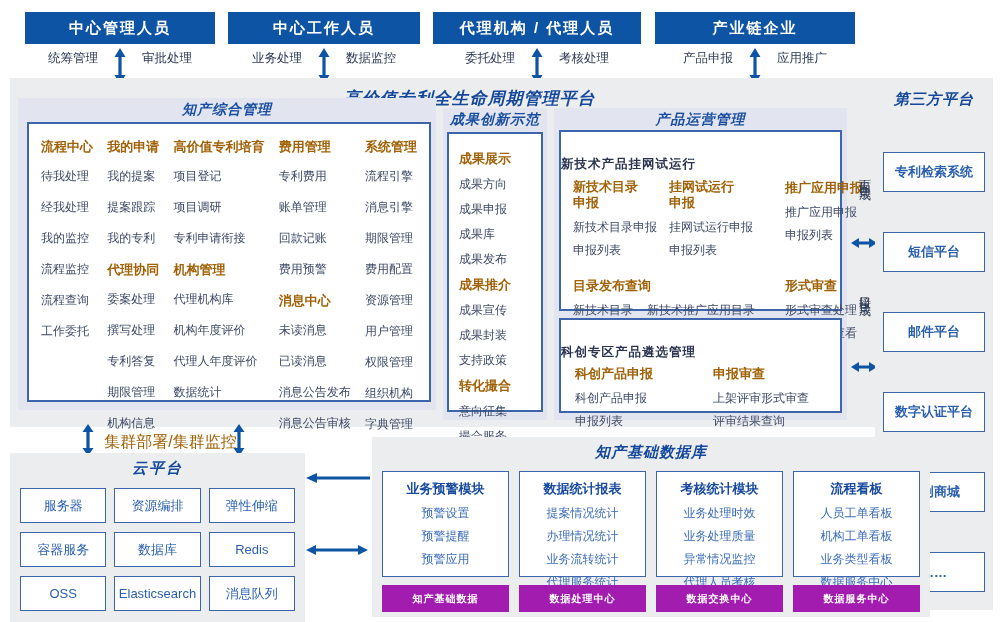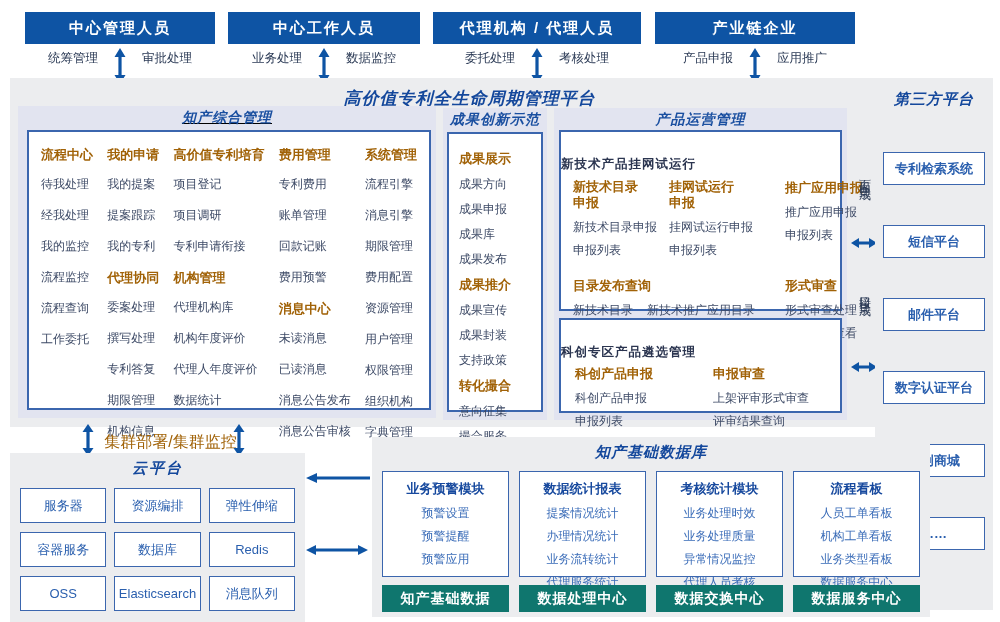--- a/index.html
+++ b/index.html
@@ -47,35 +47,35 @@
   .s3 .group-title{margin-bottom:7px;}
   .w5{width:72px;white-space:normal;line-height:1.25;}
   .span2{grid-column:1 / 3;}
   .list-flow{display:flex;flex-wrap:wrap;column-gap:14px;row-gap:2px;max-width:215px;}
 
   
   .v-text{writing-mode:vertical-rl;font-size:12px;color:#2b3a55;letter-spacing:3px;}
 
   
   .tp-list{display:flex;flex-direction:column;gap:40px;padding:55px 8px 0;}
-  .tp-box{height:33px;background:#fff;border:1.5px solid #3b66ae;box-sizing:border-box;
+  .tp-box{height:40px;background:#fff;border:1.5px solid #3b66ae;box-sizing:border-box;
     display:flex;align-items:center;justify-content:center;font-size:13px;color:#2a5fae;font-weight:bold;}
 
   
   .cloud-grid{display:grid;grid-template-columns:repeat(3,1fr);gap:9px 8px;padding:6px 10px;}
   .cloud-box{height:35px;background:#fff;border:1.5px solid #3b66ae;box-sizing:border-box;
     display:flex;align-items:center;justify-content:center;font-size:13px;color:#2a5fae;}
 
   
   .dp-grid{display:grid;grid-template-columns:repeat(4,1fr);gap:10px;padding:4px 10px 0;}
   .dp-box{height:106px;background:#fff;border:1.5px solid #3b66ae;box-sizing:border-box;text-align:center;}
   .dp-box .group-title{font-size:13px;color:#17499e;margin:8px 0 7px;}
   .dp-box .item{color:#3a6cb8;margin-bottom:6px;white-space:nowrap;}
   .dp-bars{display:grid;grid-template-columns:repeat(4,1fr);gap:10px;padding:8px 10px 0;}
-  .data-bar{height:27px;background:#0f766e;color:#fff;font-weight:bold;font-size:14px;
+  .data-bar{height:27px;background:#a21caf;color:#fff;font-weight:bold;font-size:10px;
     display:flex;align-items:center;justify-content:center;letter-spacing:1px;}
 
   .cluster-label{font-size:16px;color:#a16207;}
   svg{display:block;}
 </style>
 </head>
 <body>
 
 <div class="stage">
 
@@ -124,21 +124,21 @@
     </span>
     <div class="role-labels">
       <span>产品申报</span>
       <span>应用推广</span>
     </div>
   </div>
 
   <div class="panel" style="left:10px;top:78px;width:919px;height:349px;">
     <div class="panel-title main-title">高价值专利全生命周期管理平台</div>
 
-    <div class="section" style="left:8px;top:28px;width:418px;height:312px;text-decoration:underline;">
+    <div class="section" style="left:8px;top:20px;width:418px;height:312px;">
       <div class="section-head">知产综合管理</div>
       <div class="white-box" style="left:9px;right:5px;top:24px;bottom:8px;">
         <div class="s1-cols">
           <div>
             <div class="group">
               <div class="group-title">流程中心</div>
               <div>
                   <div class="item">待我处理</div>
                   <div class="item">经我处理</div>
                   <div class="item">我的监控</div>

